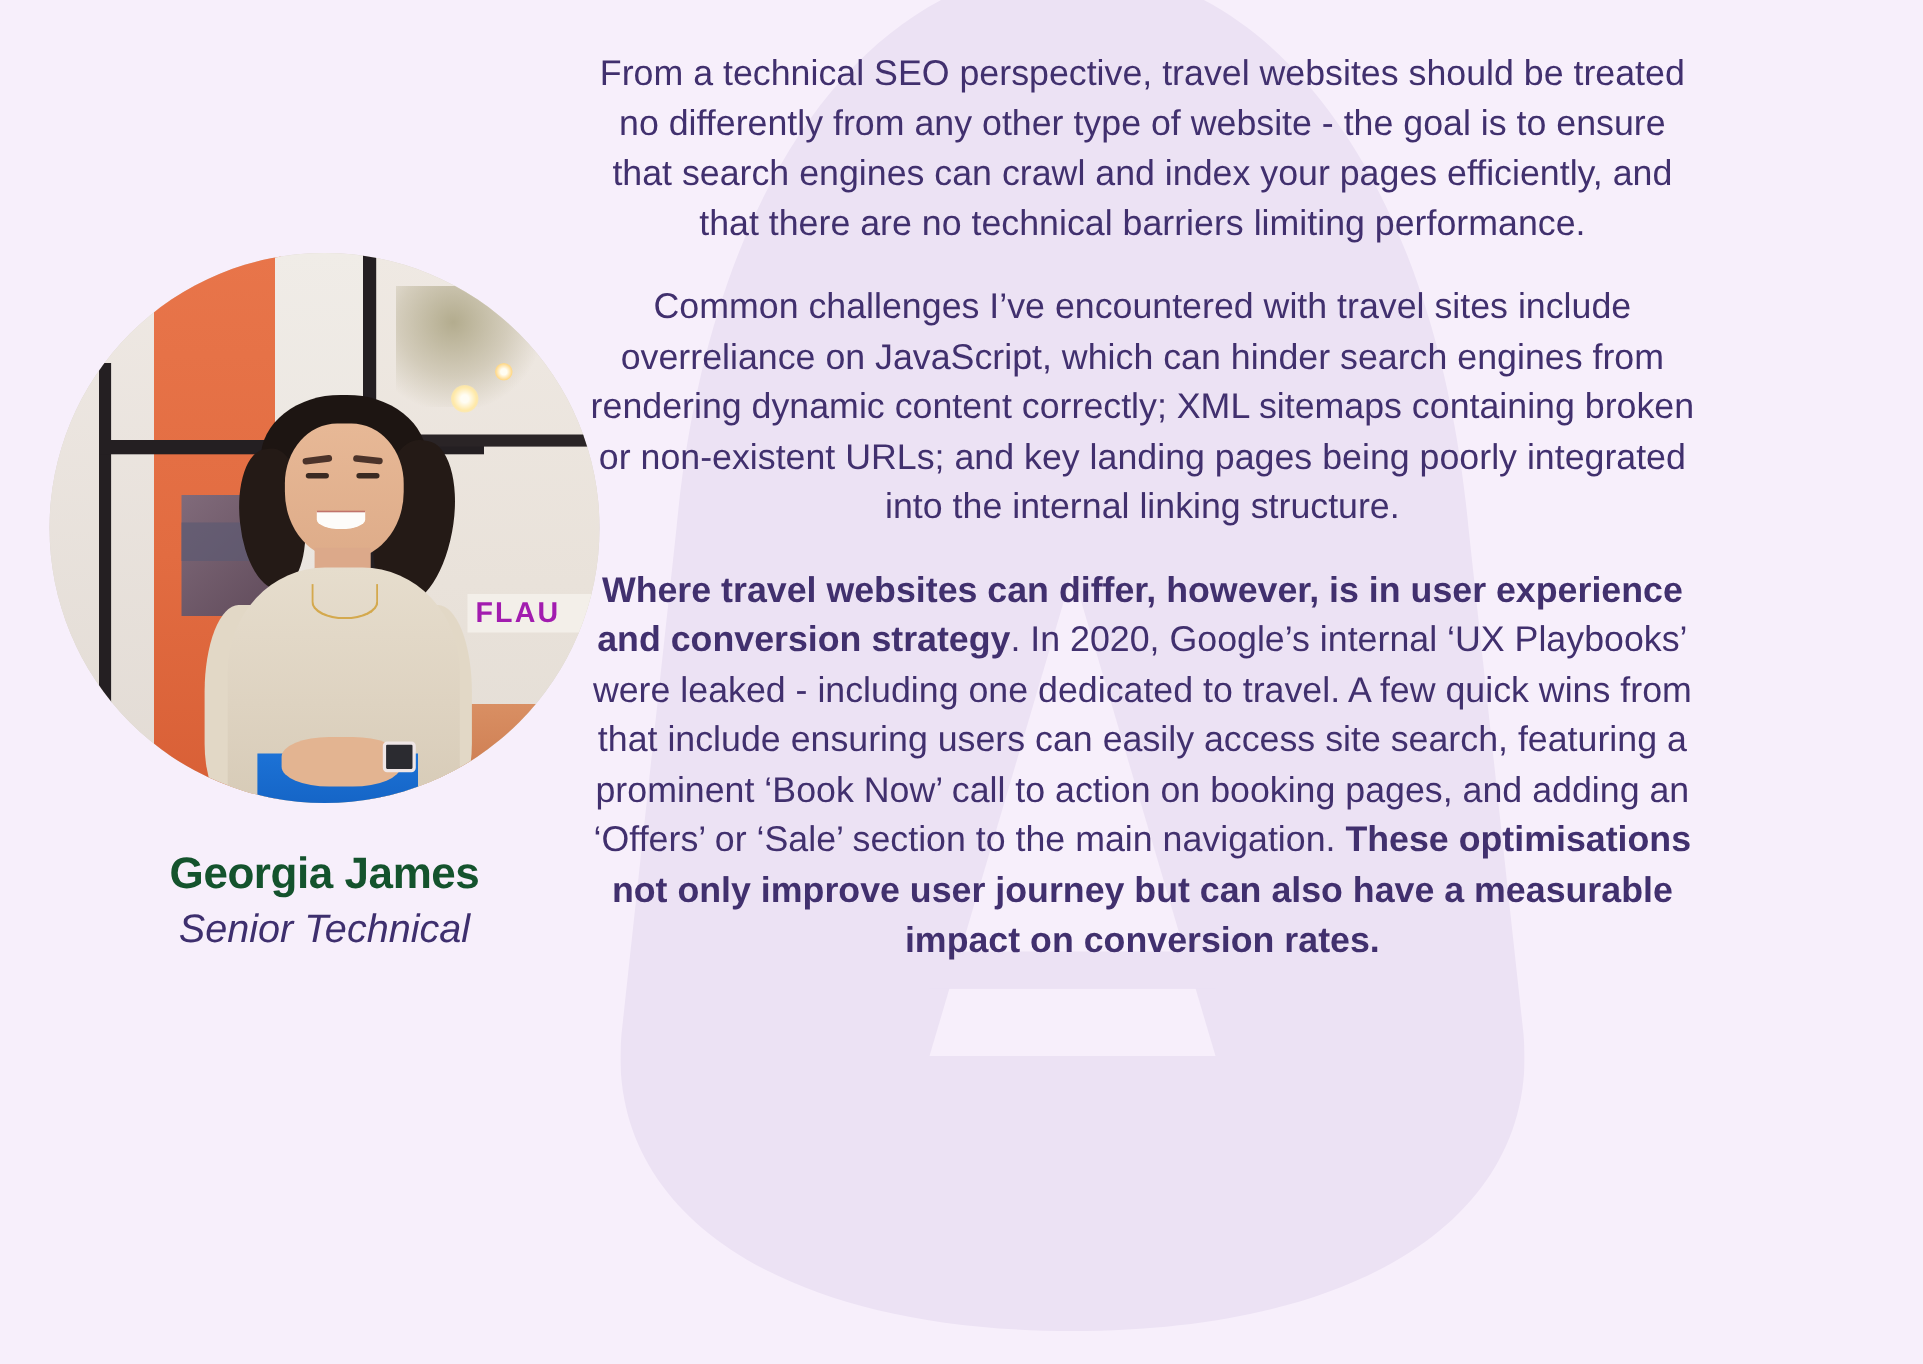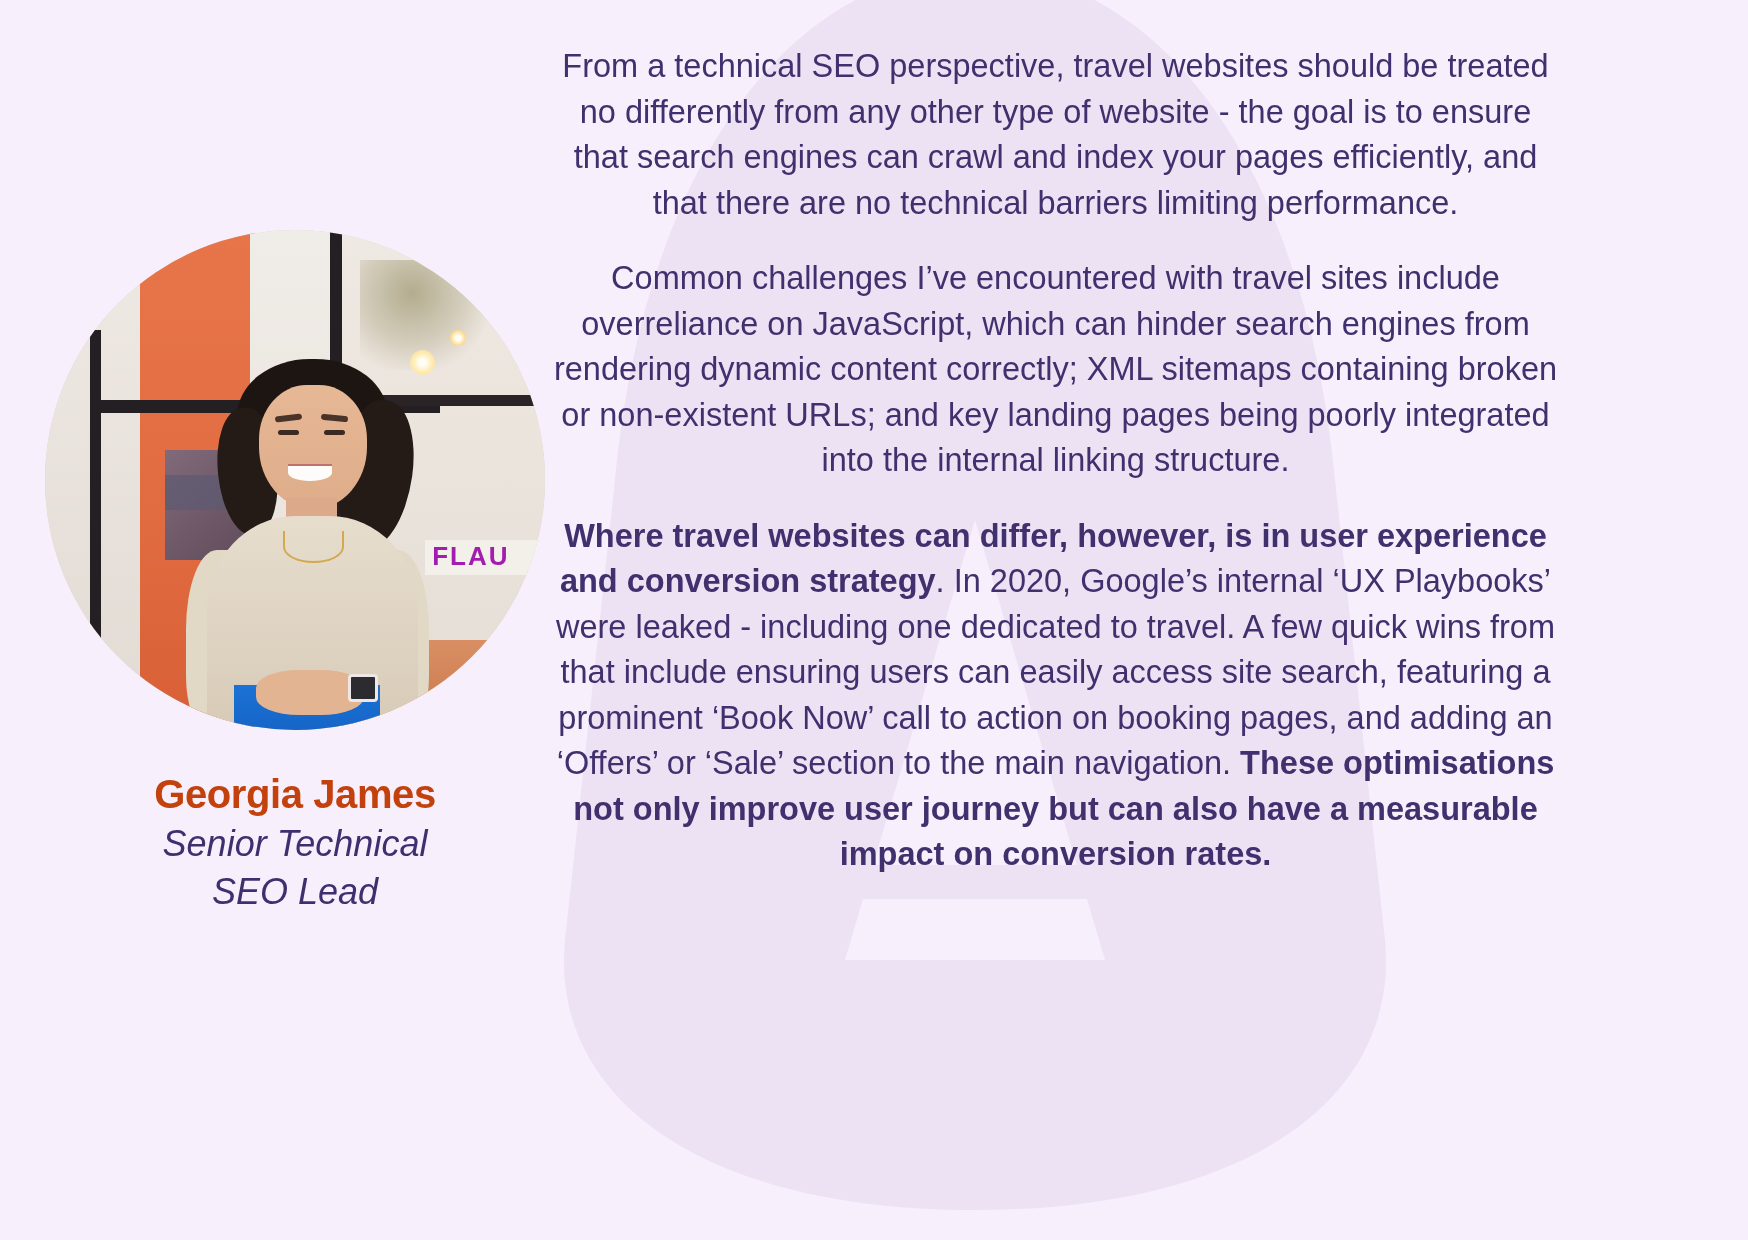--- a/index.html
+++ b/index.html
@@ -89,36 +89,36 @@
   .ph-arm-r       { position:absolute; left:68%; top:52%; width:26%;  height:48%;  border-radius:20% 44% 30% 20%; background:#e2d8c6; }
   .ph-necklace    { position:absolute; left:40%; top:47%; width:21%;  height:8%;   border:2px solid #d4a94e; border-top:none; border-radius:0 0 50% 50%; }
   .ph-jeans       { position:absolute; left:22%; top:88%; width:54%;  height:14%;  background:linear-gradient(180deg,#1c72d6,#1463c4); }
   .ph-hands       { position:absolute; left:30%; top:84%; width:40%;  height:12%;  border-radius:40%; background:#e3b491; }
   .ph-watch       { position:absolute; left:64%; top:85%; width:9%;   height:6%;   border-radius:4px; background:#2b2b30; border:3px solid #efe6e6; }
 
   #avatar-label {
     margin-top: 42px;
     font-size: 40px;
     font-weight: 800;
-    color: #c2410c;
+    color: #14532d;
     letter-spacing: -0.4px;
     line-height: 1.1;
   }
   #avatar-role {
     margin-top: 4px;
     font-size: 36px;
     font-style: italic;
     color: #3e2f6e;
     line-height: 1.33;
   }
 
   
   #quote-body {
     position: absolute;
-    left: 553px;
+    left: 536px;
     top: 44px;
     width: 1005px;
     z-index: 2;
     text-align: center;
     color: #41306e;
     font-size: 32.5px;
     line-height: 1.40;
   }
   #quote-body p { margin: 0 0 30px 0; }
   #quote-body p:last-child { margin-bottom: 12px; }
@@ -189,21 +189,20 @@
         <div class="ph-necklace"></div>
         <div class="ph-jeans"></div>
         <div class="ph-hands"></div>
         <div class="ph-watch"></div>
       </div>
     </div>
 
     <div id="avatar-label">Georgia James</div>
     <div id="avatar-role">
       <div>Senior Technical</div>
-      <div>SEO Lead</div>
     </div>
   </div>
 
   <div id="quote-body">
     <p>From a technical SEO perspective, travel websites should be treated no differently from any other type of website - the goal is to ensure that search engines can crawl and index your pages efficiently, and that there are no technical barriers limiting performance.</p>
     <p>Common challenges I’ve encountered with travel sites include overreliance on JavaScript, which can hinder search engines from rendering dynamic content correctly; XML sitemaps containing broken or non-existent URLs; and key landing pages being poorly integrated into the internal linking structure.</p>
     <p>
       <span class="strong">Where travel websites can differ, however, is in user experience and conversion strategy</span><span>. In 2020, Google’s internal ‘UX Playbooks’ were leaked - including one dedicated to travel. A few quick wins from that include ensuring users can easily access site search, featuring a prominent ‘Book Now’ call to action on booking pages, and adding an ‘Offers’ or ‘Sale’ section to the main navigation. </span><span class="strong">These optimisations not only improve user journey but can also have a measurable impact on conversion rates.</span>
     </p>
   </div>

